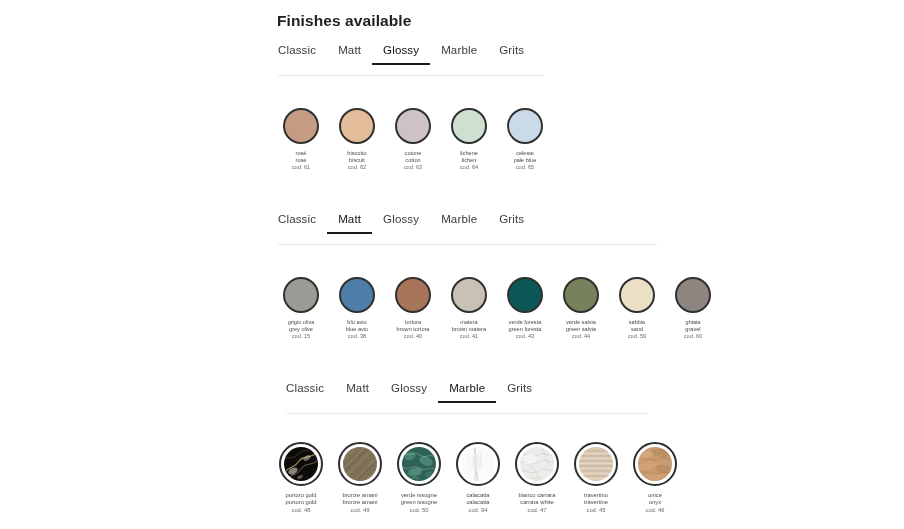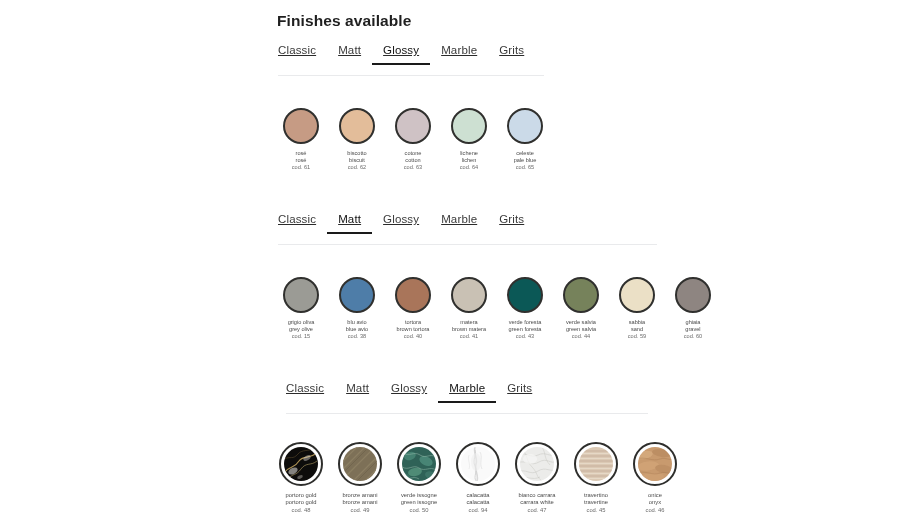--- a/index.html
+++ b/index.html
@@ -49,21 +49,20 @@
   .tabbar {
     position: relative;
     height: 32px;
   }
   .tab-list {
     position: absolute;
     top: 0;
     display: flex;
     align-items: center;
     gap: 0px;
-    text-decoration: underline;
   }
   .s1 .tab-list { left: 278px; }
   .s2 .tab-list { left: 278px; }
   .s3 .tab-list { left: 286px; }
 
   .tab {
     position: relative;
     font-size: 11.5px;
     color: #3a3a3a;
     padding: 0 11px 9px 11px;

